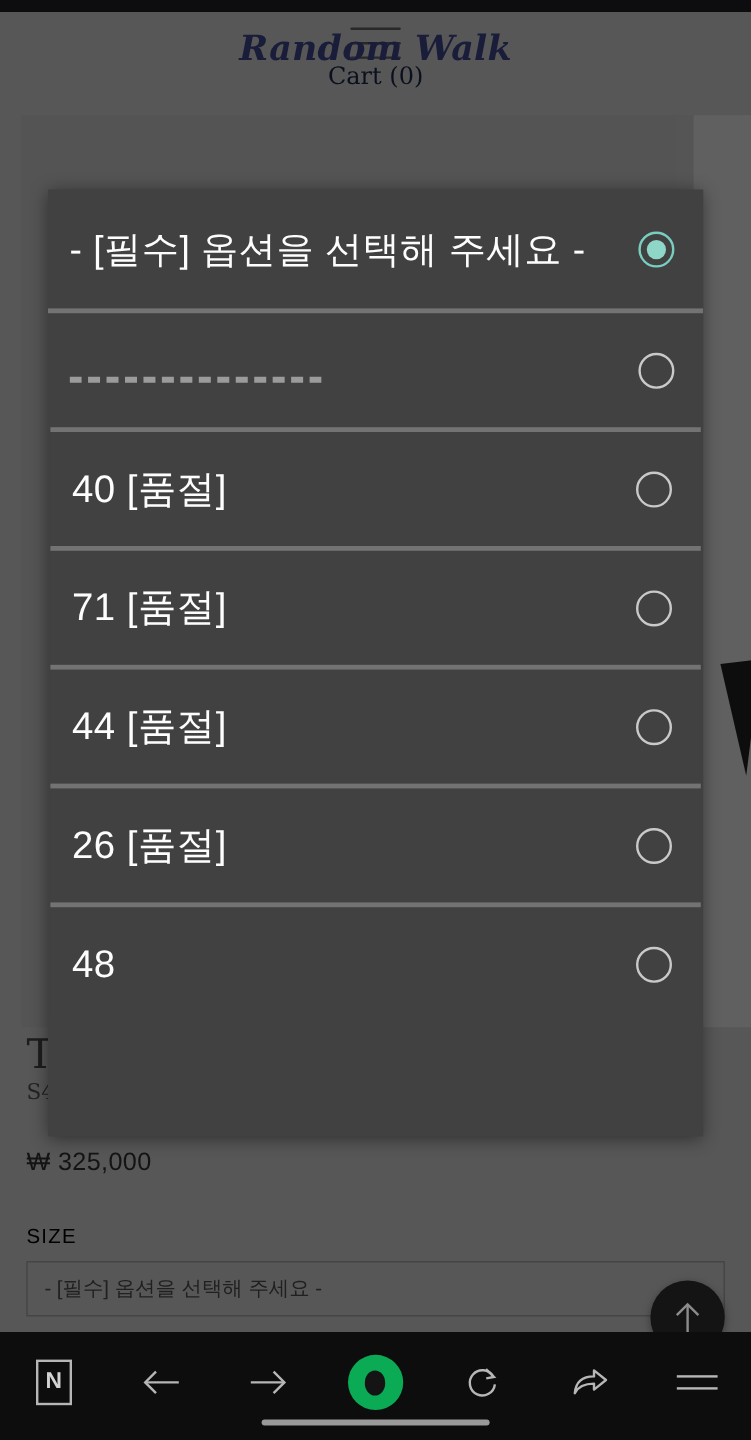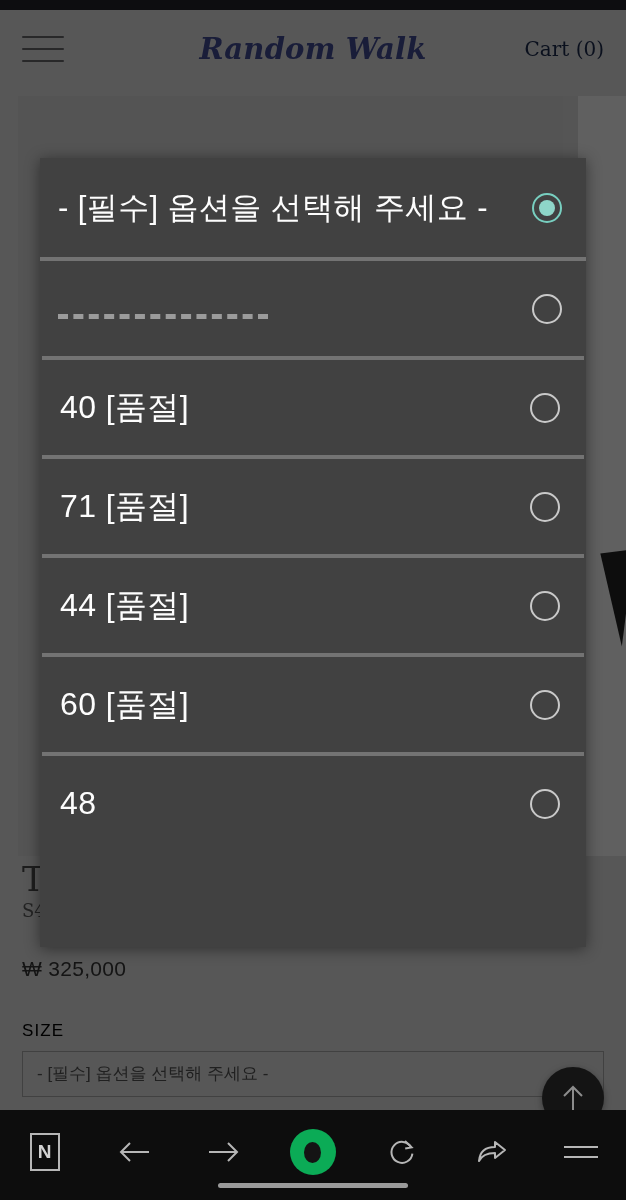--- a/index.html
+++ b/index.html
@@ -26,20 +26,21 @@
   
   .page {
     position:absolute; top:10px; left:0; width:626px; height:1100px;
     background:#7d7d7d;
     overflow:hidden;
   }
   .site-header {
     position:relative; height:78px; width:100%;
     display:flex; align-items:center; justify-content:space-between;
     padding:13px 22px;
+    flex-direction:column;
   }
   .hamburger { width:42px; height:26px; display:flex; flex-direction:column; justify-content:space-between; }
   .hamburger span { display:block; height:2px; width:100%; background:#3a3a3c; border-radius:1px; }
   .brand {
     font-family:"DejaVu Serif", serif;
     font-weight:bold; font-style:italic;
     font-size:29px; letter-spacing:.2px;
     color:#252a52;
     position:absolute; left:50%; transform:translateX(-50%);
     white-space:nowrap;
@@ -263,21 +264,21 @@
         <span class="opt-label">71 [품절]</span>
         <span class="radio"></span>
       </div>
 
       <div class="opt inset">
         <span class="opt-label">44 [품절]</span>
         <span class="radio"></span>
       </div>
 
       <div class="opt inset">
-        <span class="opt-label">60 [품절]</span>
+        <span class="opt-label">26 [품절]</span>
         <span class="radio"></span>
       </div>
 
       <div class="opt inset">
         <span class="opt-label">48</span>
         <span class="radio"></span>
       </div>
 
 
     </div>

